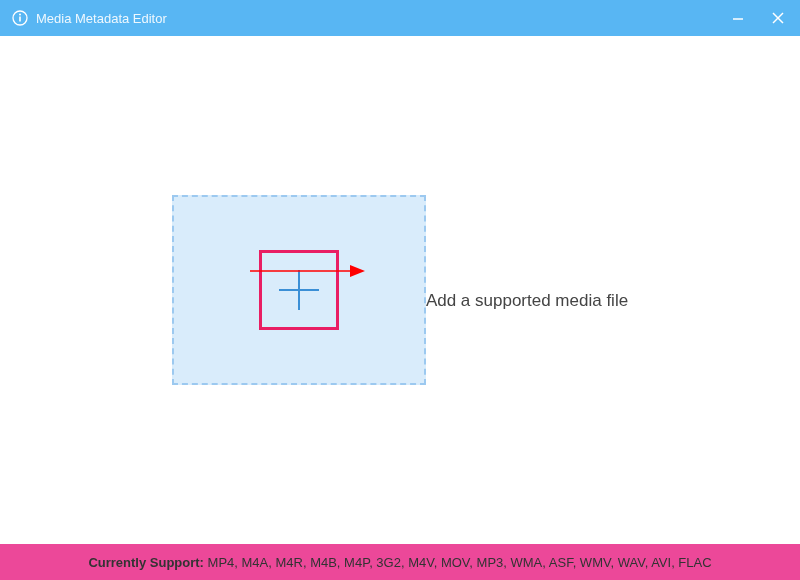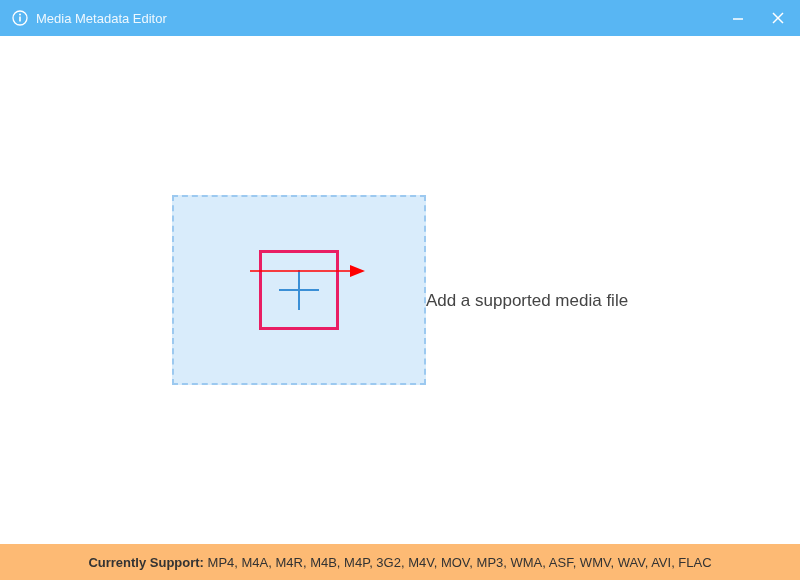--- a/index.html
+++ b/index.html
@@ -92,21 +92,21 @@
       margin-top: 22px;
       font-size: 17px;
       color: #444444;
     }
     .status-bar {
       position: absolute;
       bottom: 0;
       left: 0;
       right: 0;
       height: 36px;
-      background: #fdba74;
+      background: #ec4899;
       display: flex;
       align-items: center;
       justify-content: center;
     }
     .status-text {
       font-size: 13px;
       color: #333333;
     }
     .status-label {
       font-weight: 600;

